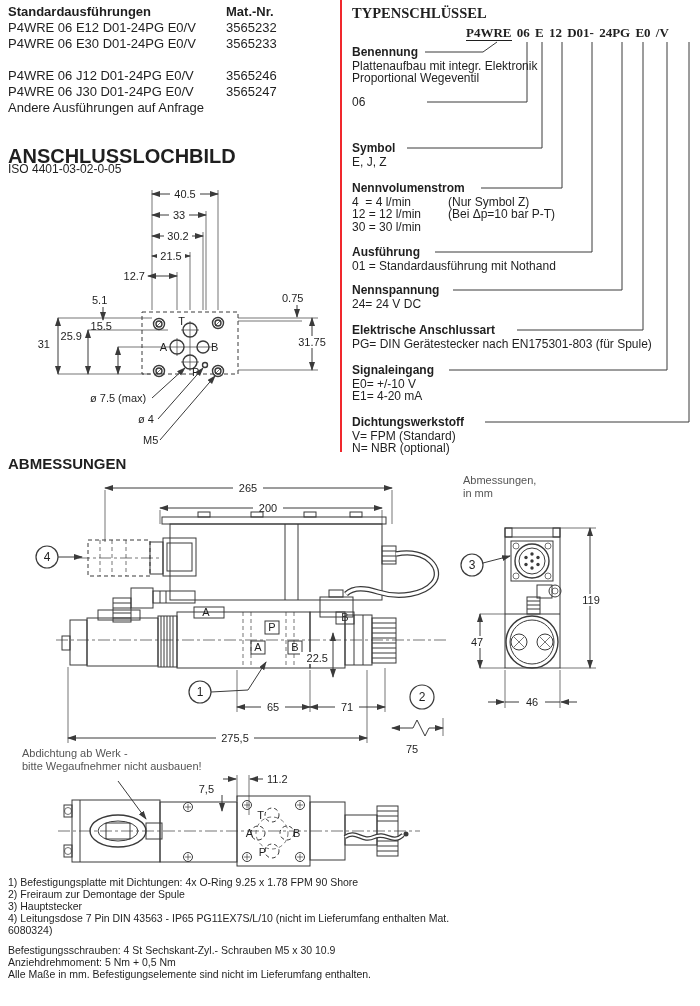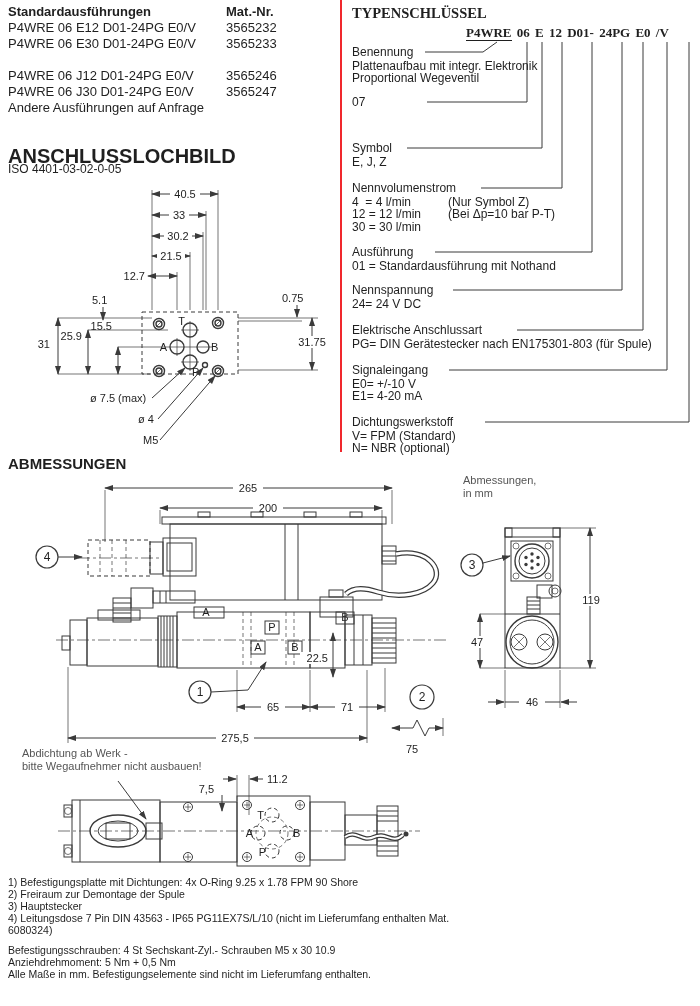--- a/index.html
+++ b/index.html
@@ -10,21 +10,21 @@
   
   .sv{left:8px;top:4px;width:332px;font-size:13px;line-height:16px;}
   .sv-row{display:flex;}
   .sv-name{width:218px;}
   .sv-gap{height:16px;}
   
   .tk-title{left:352px;top:5px;font-size:14.5px;font-weight:bold;font-family:Liberation Serif, serif;}
   .tk-code{left:466px;top:25px;font-size:13px;font-weight:bold;white-space:nowrap;word-spacing:2px;font-family:Liberation Serif, serif;}
   .tk-code .u{border-bottom:1.6px solid #1f1f1f;padding-bottom:0px;}
   .tk-sec{position:absolute;left:352px;font-size:12px;line-height:12.5px;width:348px;}
-  .tk-label{font-weight:normal;margin-bottom:1px;}
+  .tk-label{font-weight:bold;margin-bottom:1px;}
   .tk-val{display:inline-block;width:96px;white-space:pre;}
   
   .h-anschluss{left:8px;top:145px;font-size:20px;font-weight:bold;}
   .h-iso{left:8px;top:162px;font-size:12px;}
   .h-abmess{left:8px;top:455px;font-size:15px;font-weight:bold;text-align:center;}
   
   .redline{left:340px;top:0px;width:2px;height:452px;background:#f0282d;}
   
   .fn{left:8px;font-size:10.5px;line-height:12px;}
   
@@ -88,21 +88,21 @@
       <polyline points="140,422 344,422 344,42"></polyline>
     </g>
   </svg>
 
   <div class="tk-sec" style="top:46px">
     <div class="tk-label">Benennung</div>
     <div>Plattenaufbau mit integr. Elektronik</div>
     <div>Proportional Wegeventil</div>
   </div>
   <div class="tk-sec" style="top:96px">
-    <div>07</div>
+    <div>06</div>
   </div>
   <div class="tk-sec" style="top:142px">
     <div class="tk-label">Symbol</div>
     <div>E, J, Z</div>
   </div>
   <div class="tk-sec" style="top:182px">
     <div class="tk-label">Nennvolumenstrom</div>
     <div><span class="tk-val">4  = 4 l/min</span><span>(Nur Symbol Z)</span></div>
     <div><span class="tk-val">12 = 12 l/min</span><span>(Bei Δp=10 bar P-T)</span></div>
     <div><span class="tk-val">30 = 30 l/min</span><span></span></div>

